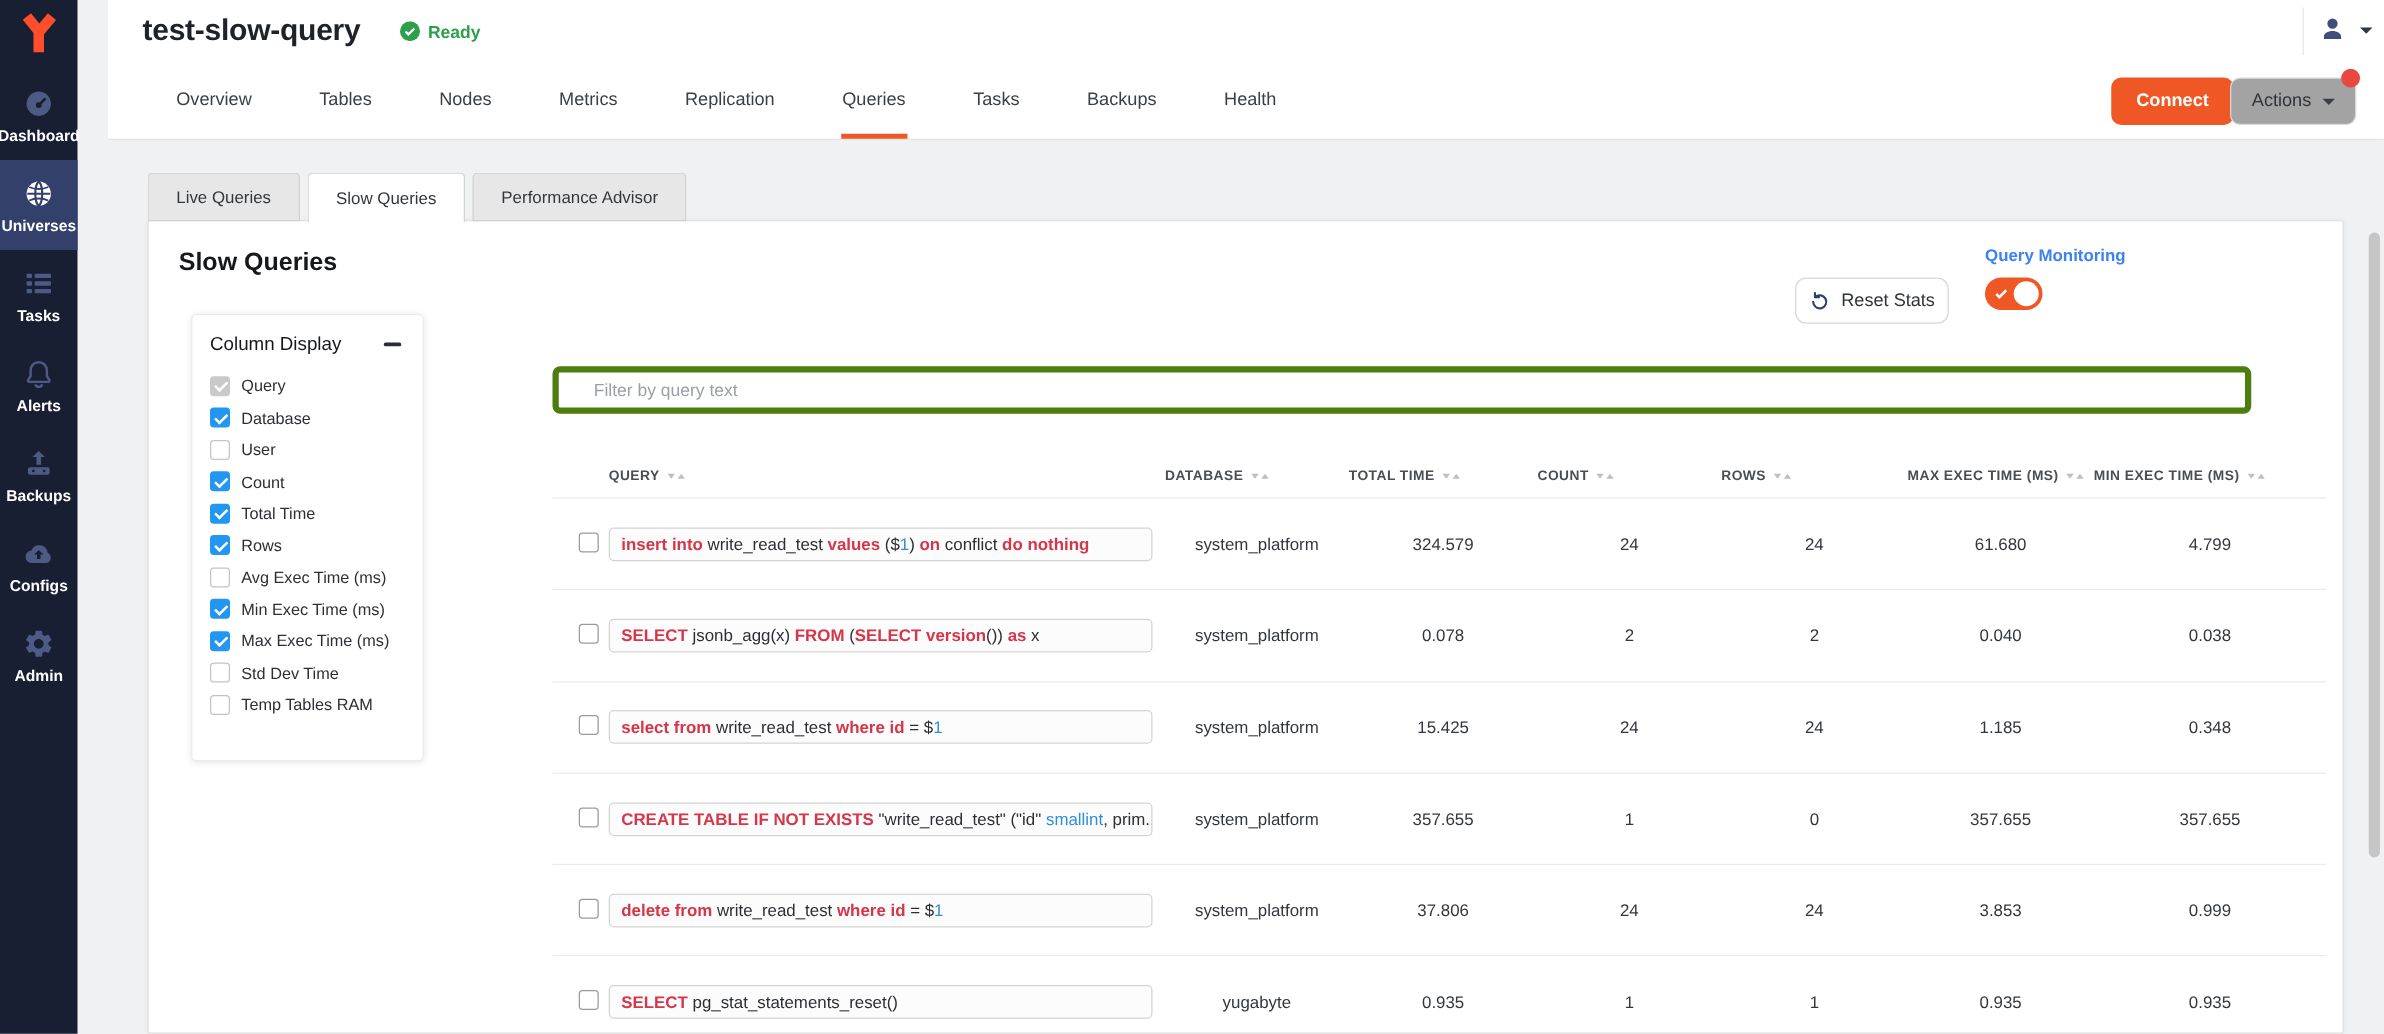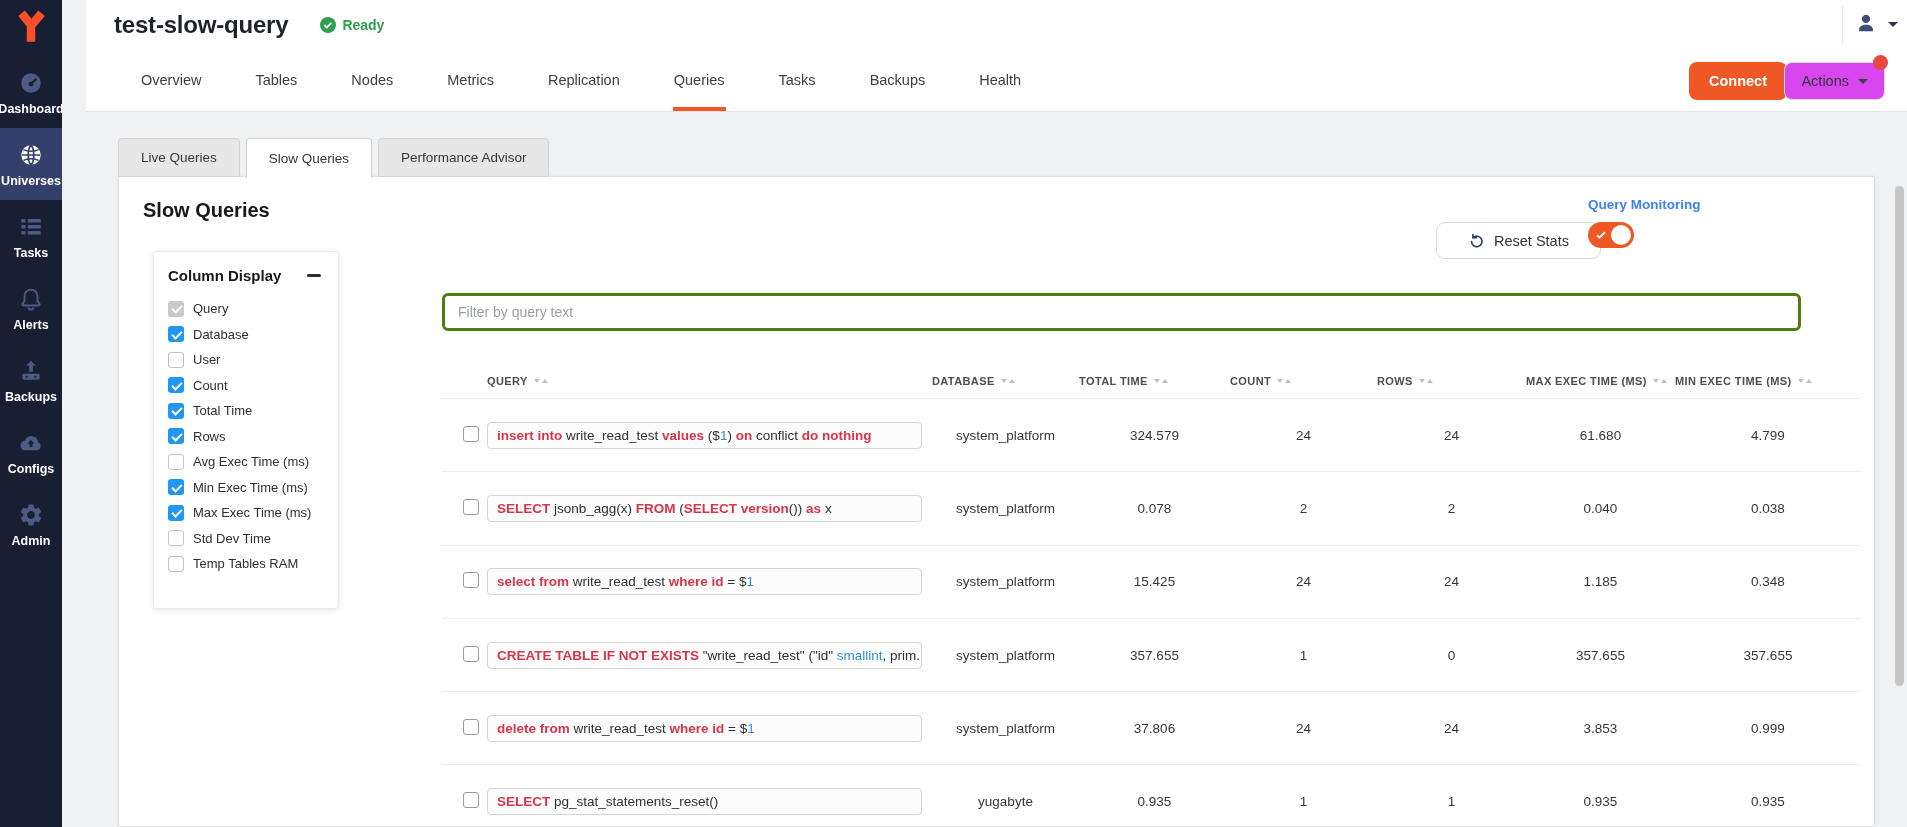--- a/index.html
+++ b/index.html
@@ -28,64 +28,64 @@
   
   .tabrow { position:fixed; left:86px; top:50px; right:0; height:62px; background:#fff;
     border-bottom:1px solid #e4e4e4; display:flex; align-items:center; padding-left:28px; z-index:39; }
   .nav-tab { padding:0 27px; height:61px; line-height:61px; font-size:14.5px; color:#3a3f45;
     cursor:pointer; position:relative; white-space:nowrap; }
   .nav-tab.active::after { content:""; position:absolute; left:26px; right:26px; bottom:0;
     height:4px; background:#ef5824; }
   .connect-btn { position:absolute; right:120px; top:12px; height:38px; padding:0 20px;
     background:#ef5824; color:#fff; font-weight:700; font-size:14.5px; border:none; border-radius:8px; cursor:pointer; }
   .actions-btn { position:absolute; right:22px; top:12px; height:38px; padding:0 16px;
-    background:#d946ef; border:1px solid #d8d8d8; border-radius:8px; font-size:14.5px; color:#2f3338;
+    background:#a3a3a3; border:1px solid #d8d8d8; border-radius:8px; font-size:14.5px; color:#2f3338;
     display:flex; align-items:center; gap:9px; cursor:pointer;text-align:center; }
   .actions-caret { width:0; height:0; border-left:5px solid transparent; border-right:5px solid transparent;
     border-top:5px solid #3a3f45; }
   .alert-dot { position:absolute; right:19px; top:5px; width:15px; height:15px; border-radius:50%;
     background:#e8483f; z-index:45; }
 
   
   .subtabs { position:fixed; left:118px; top:138px; display:flex; gap:6px; z-index:20; }
   .subtab { height:39px; padding:0 22px; display:flex; align-items:center; font-size:13.5px; color:#33373c;
     background:#e7e7e7; border:1px solid #d2d2d2; border-radius:4px 4px 0 0; cursor:pointer; white-space:nowrap; }
   .subtab.active { background:#fff; height:40px; border-bottom:none; z-index:22; }
 
   
   .card { position:fixed; left:118px; top:176px; width:1757px; height:651px; background:#fff;
     border:1px solid #e0e0e0; border-radius:2px; box-shadow:0 0 4px rgba(0,0,0,.05); z-index:10; }
   .card-title { position:absolute; left:24px; top:22px; font-size:20px; font-weight:700; color:#16181d; }
 
-  .reset-btn { position:absolute; left:1317px; top:45px; height:37px; padding:0 31px;
+  .reset-btn { position:absolute; left:1317px; top:45px; height:37px; padding:0 10px;
     display:flex; align-items:center; gap:9px; border:1px solid #d8d8d8; border-radius:9px; background:#fff;
     font-size:14.5px; color:#2f3338; cursor:pointer; }
   .qm-label { position:absolute; left:1469px; top:20px; font-size:13.5px; font-weight:700; color:#3b82f6; }
   .toggle { position:absolute; left:1469px; top:45px; width:46px; height:26px; border-radius:13px;
     background:#ef5824; cursor:pointer; }
   .toggle .knob { position:absolute; right:3px; top:3px; width:20px; height:20px; border-radius:50%; background:#fff; }
   .toggle svg { position:absolute; left:7px; top:7px; }
 
   
   .cd-panel { position:absolute; left:34px; top:74px; width:186px; height:358px; background:#fff;
     border:1px solid #ececec; border-radius:4px; box-shadow:0 1px 6px rgba(0,0,0,.10); padding:15px 14px 12px; }
   .cd-head { display:flex; justify-content:space-between; align-items:center; margin-bottom:12px; }
-  .cd-title { font-size:15px; font-weight:700; color:#16181d; }
+  .cd-title { font-size:15px; font-weight:400; color:#16181d; }
   .cd-minus { width:14px; height:3px; background:#2a2d33; border-radius:2px; margin-right:3px; cursor:pointer; }
   .cd-option { display:flex; align-items:center; gap:9px; height:25.5px; font-size:13px; color:#2c2f33; cursor:pointer; }
   .cb { width:16px; height:16px; border-radius:3px; flex:none; position:relative; }
   .cb-un { border:1.5px solid #c3c3c3; background:#fff; }
   .cb-checked { background:#2196f3; }
   .cb-disabled { background:#c9c9c9; }
   .cb-checked::after, .cb-disabled::after { content:""; position:absolute; left:5.5px; top:2.5px;
     width:4px; height:8px; border:solid #fff; border-width:0 2px 2px 0; transform:rotate(45deg); }
 
   
   .filter-input { position:absolute; left:323px; top:116px; width:1359px; height:38px;
-    border:3px solid #4d7c0f; border-radius:6px; padding:0 13px; font-size:14px; color:#333;
+    border:5px solid #4d7c0f; border-radius:6px; padding:0 28px; font-size:14px; color:#333;
     font-family:"Liberation Sans",sans-serif; outline:none; }
   .filter-input::placeholder { color:#9aa0a6; }
 
   
   .tbl { position:absolute; left:323px; top:186px; width:1419px; }
   .grid-cols { display:grid; grid-template-columns:45px 445px 147px 151px 147px 149px 149px 1fr; align-items:center; }
   .tbl-header { height:36px; border-bottom:1px solid #ececec; }
   .th { font-size:11px; font-weight:700; color:#4a4e54; letter-spacing:.4px; display:flex; gap:6px;
     align-items:center; cursor:pointer; white-space:nowrap; }
   .sort { display:inline-flex; gap:2px; align-items:center; }

